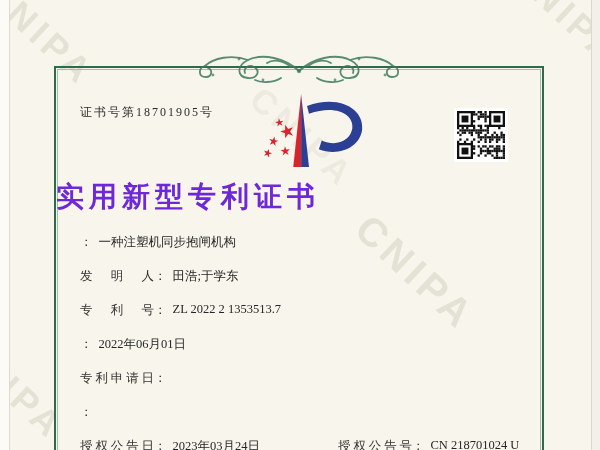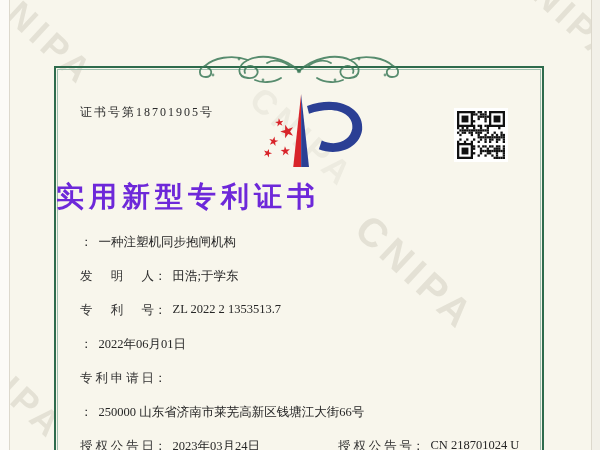--- a/index.html
+++ b/index.html
@@ -301,21 +301,20 @@
       <div class="row">
           <span class="colon">：</span>
           <span class="value">2022年06月01日</span>
       </div>
       <div class="row">
         <span class="label">专利申请日</span>
           <span class="colon">：</span>
       </div>
       <div class="row">
           <span class="colon">：</span>
-          <span class="value">250000 山东省济南市莱芜高新区钱塘江大街66号</span>
       </div>
       <div class="row">
         <span class="grp grp1">
           <span class="label">授权公告日</span>
             <span class="colon">：</span>
             <span class="value">2023年03月24日</span>
         </span>
         <span class="grp">
           <span class="label">授权公告号</span>
             <span class="colon">：</span>

